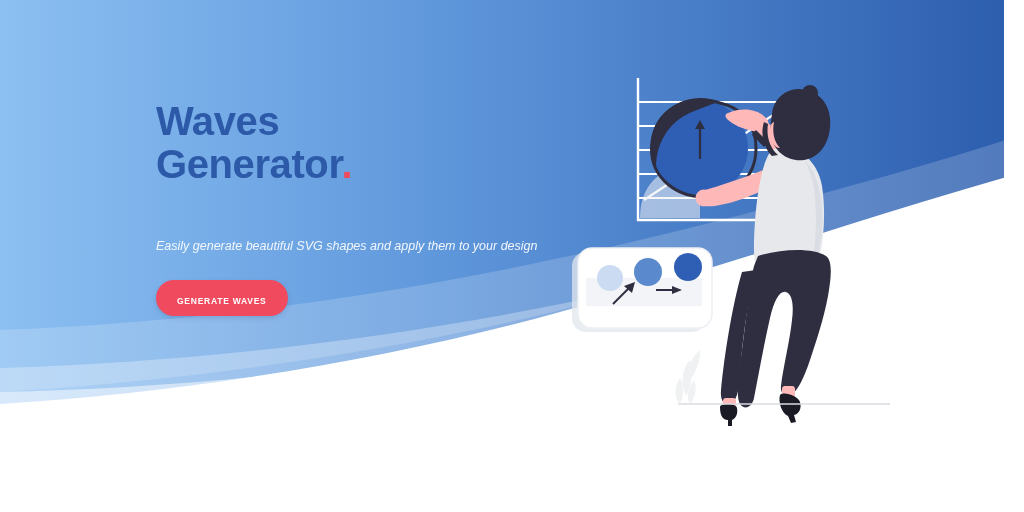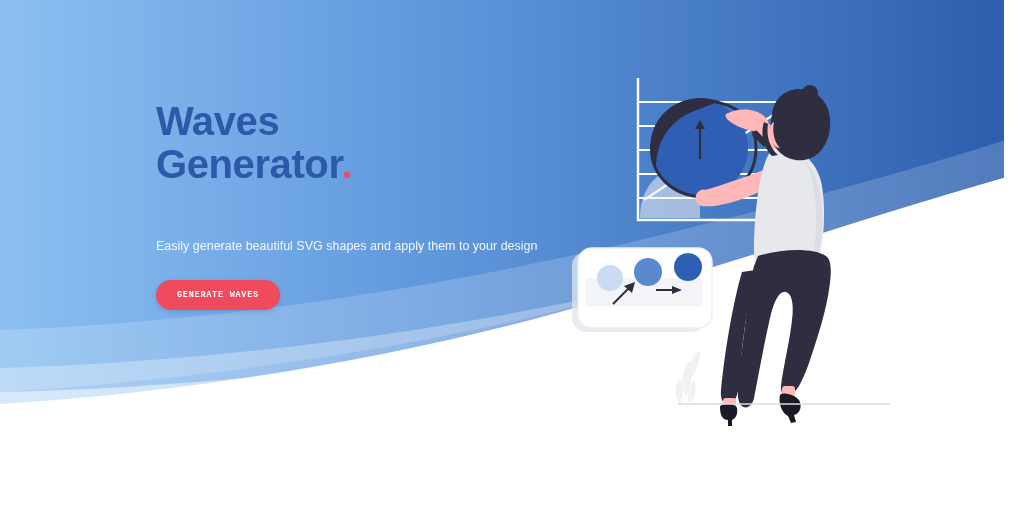--- a/index.html
+++ b/index.html
@@ -50,33 +50,34 @@
   #hero-title .accent-dot {
     color: #EE4B5E;
   }
   #hero-sub {
     margin: 0;
     padding-top: 52px;
     font-size: 12.5px;
     line-height: 16px;
     color: #F2F7FD;
     font-weight: normal;
+    font-style: italic;
   }
   #cta-button {
     margin-top: 26px;
     display: inline-block;
     background: #EF4A5E;
     color: #ffffff;
     border: none;
     border-radius: 20px;
-    padding: 10px 21px 10px 21px;
+    padding: 16px 21px 10px 21px;
     font-size: 8.5px;
     font-weight: bold;
     letter-spacing: 0.75px;
-    font-family: Liberation Mono, monospace;
+    font-family: Liberation Sans, sans-serif;
     cursor: pointer;
     box-shadow: 0 2px 5px rgba(40,60,110,0.18);
   }
 
   
   #illustration {
     position: absolute;
     left: 560px;
     top: 60px;
     width: 420px;

